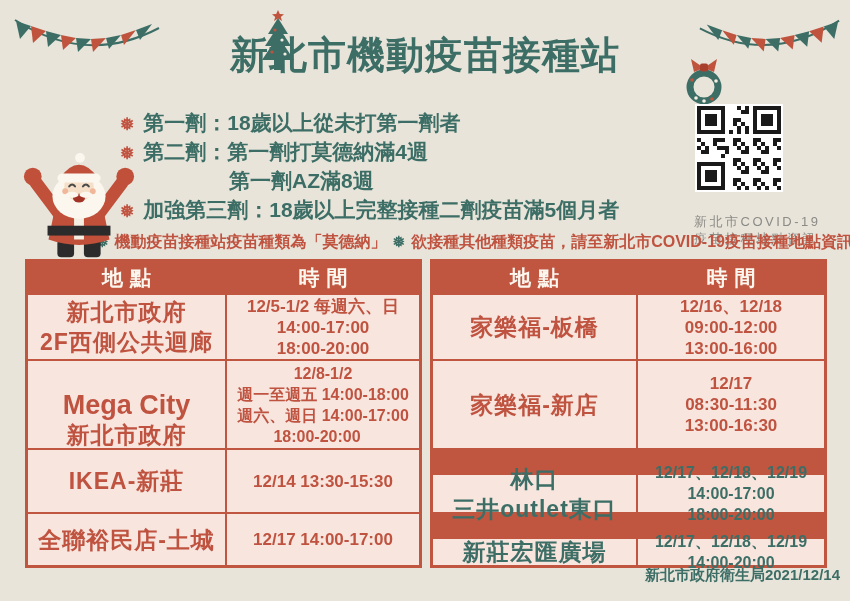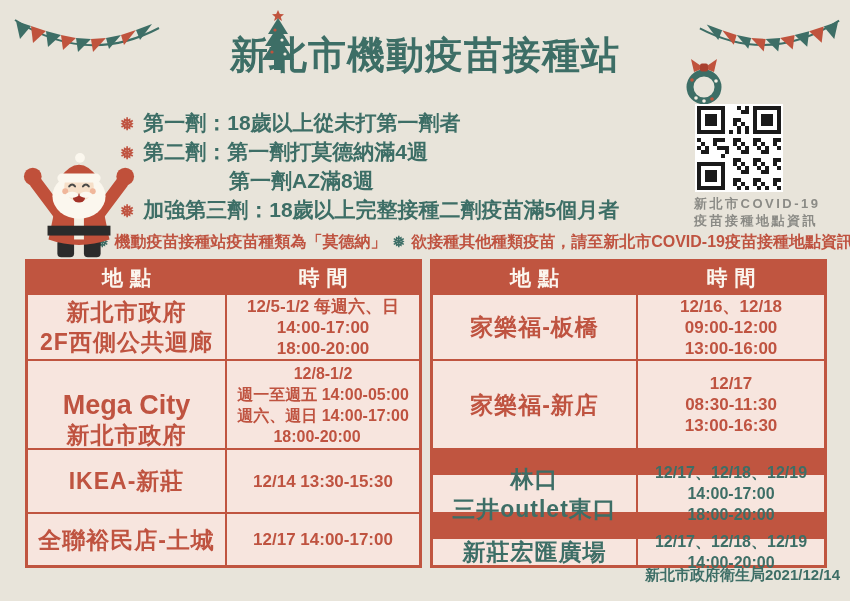--- a/index.html
+++ b/index.html
@@ -19,21 +19,21 @@
   .bullets{left:120px;top:108px;color:#3d6e66;font-weight:bold;font-size:21px;}
   .b-line{height:29px;line-height:29px;white-space:nowrap;}
   .b-line.indent{padding-left:109px;}
   .snow-red{color:#bf5340;font-size:17px;margin-right:9px;}
 
   .notice{left:90px;right:0;top:232px;text-align:center;font-size:16px;font-weight:bold;
           color:#bf5340;white-space:nowrap;}
   .snow-teal{color:#3d6e66;font-size:15px;margin:0 6px;}
 
   .qr-box{left:695px;top:104px;background:#fff;}
-  .qr-caption{left:694px;top:195px;font-size:13px;font-weight:bold;color:#8b8b86;
+  .qr-caption{left:694px;top:213px;font-size:13px;font-weight:normal;color:#8b8b86;
               letter-spacing:2.5px;line-height:17px;}
 
   .table-wrap{left:25px;top:259px;width:732px;height:309px;z-index:1;}
   .thalf{position:absolute;top:0;display:grid;grid-template-rows:31px 64px 87px 62px 51px;
          gap:2px;background:#c05540;border:3px solid #c05540;}
   .thalf-left{left:0;grid-template-columns:197px 192px;}
   .thalf-right{left:405px;grid-template-columns:203px 186px;}
   .th{background:#c05540;color:#fbf6ee;font-size:21px;font-weight:bold;letter-spacing:7px;
       text-indent:7px;display:flex;align-items:center;justify-content:center;}
   .tcell{background:#f7e5de;display:flex;flex-direction:column;align-items:center;justify-content:center;}
@@ -257,21 +257,21 @@
         <div>14:00-17:00</div>
         <div>18:00-20:00</div>
       </div>
 
       <div class="tcell loc">
         <div class="latin">Mega City</div>
         <div>新北市政府</div>
       </div>
       <div class="tcell time small">
         <div>12/8-1/2</div>
-        <div>週一至週五 14:00-05:00</div>
+        <div>週一至週五 14:00-18:00</div>
         <div>週六、週日 14:00-17:00</div>
         <div class="t-right">18:00-20:00</div>
       </div>
 
       <div class="tcell loc">
         <div>IKEA-新莊</div>
       </div>
       <div class="tcell time">
         <div>12/14 13:30-15:30</div>
       </div>

